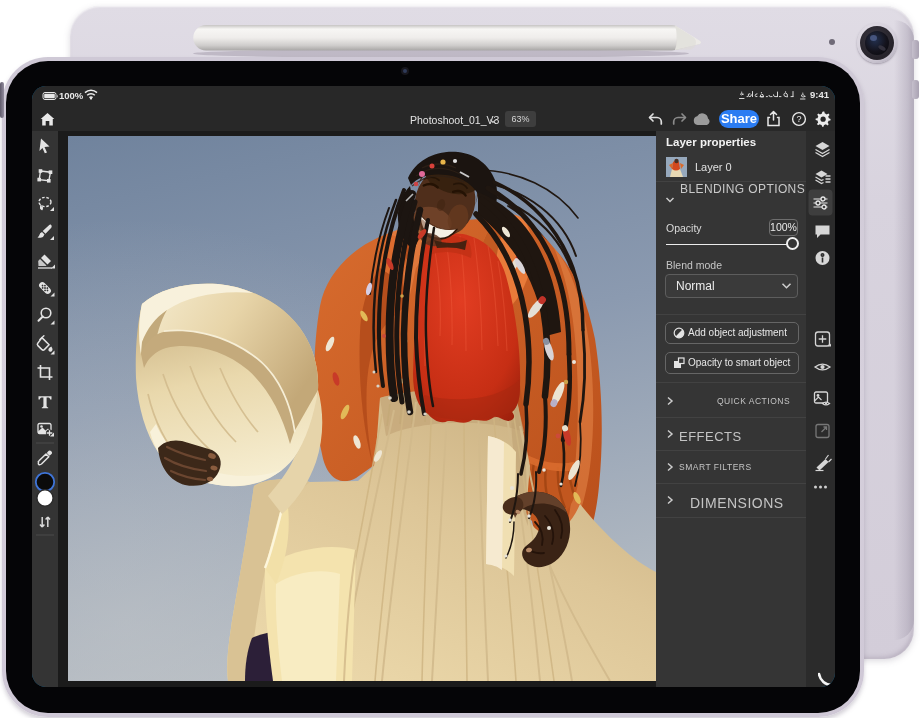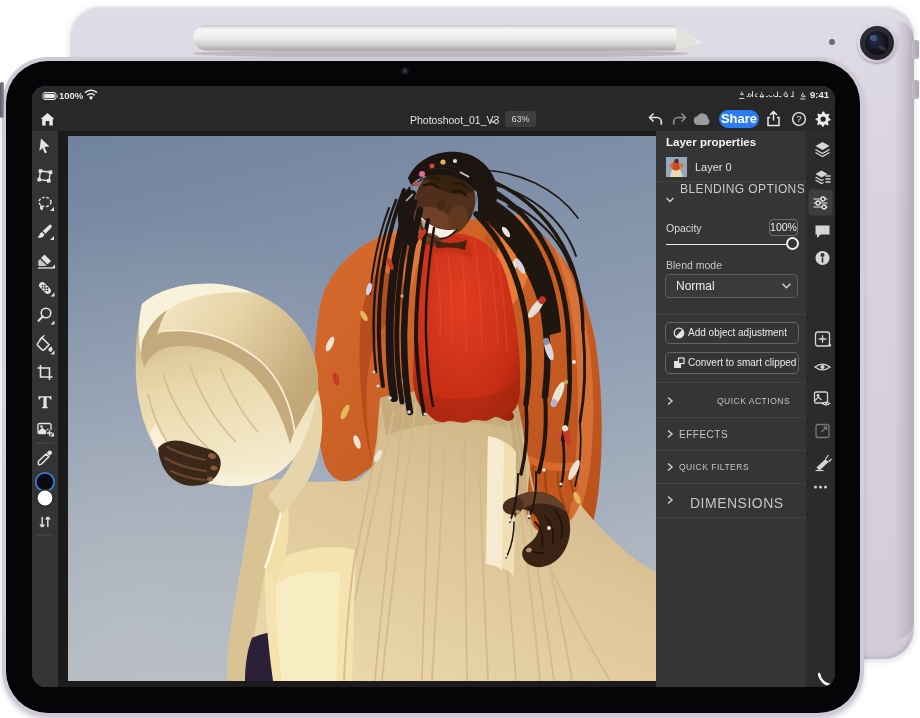--- a/index.html
+++ b/index.html
@@ -616,37 +616,37 @@
   <svg class="abs" style="left:641px;top:241px" width="12" height="12" viewBox="0 0 12 12">
     <circle cx="6" cy="6" r="4.8" fill="none" stroke="#e4e4e4" stroke-width="1.2"></circle>
     <path d="M2.6,9.4 A4.8,4.8 0 0 0 9.4,2.6 Z" fill="#e4e4e4"></path>
   </svg>
   <div class="abs" style="left:656px;top:241px;font-size:10px;color:#e8e8e8">Add object adjustment</div>
   <div class="abs" style="left:633px;top:266px;width:134px;height:22px;border:1px solid #666;border-radius:5px"></div>
   <svg class="abs" style="left:641px;top:271px" width="12" height="12" viewBox="0 0 12 12">
     <rect x="1" y="4" width="7" height="7" fill="#e4e4e4"></rect>
     <rect x="5.5" y="1" width="5.5" height="5.5" fill="#353535" stroke="#e4e4e4" stroke-width="1.2"></rect>
   </svg>
-  <div class="abs" style="left:656px;top:271px;font-size:10px;color:#e8e8e8">Convert to smart clipped</div>
+  <div class="abs" style="left:656px;top:271px;font-size:10px;color:#e8e8e8">Opacity to smart object</div>
   <div class="abs" style="left:624px;top:296px;width:150px;height:1px;background:#424242"></div>
 
   <svg class="abs" style="left:634px;top:310px" width="8" height="10" viewBox="0 0 8 10">
       <path d="M2,1.5 L6,5 L2,8.5" stroke="#cccccc" stroke-width="1.5" fill="none"></path>
     </svg>
   <div class="abs" style="left:685px;top:310px;font-size:8.5px;letter-spacing:.5px;color:#c4c4c4">QUICK ACTIONS</div>
   <div class="abs" style="left:624px;top:331px;width:150px;height:1px;background:#424242"></div>
   <svg class="abs" style="left:634px;top:343px" width="8" height="10" viewBox="0 0 8 10">
       <path d="M2,1.5 L6,5 L2,8.5" stroke="#cccccc" stroke-width="1.5" fill="none"></path>
     </svg>
-  <div class="abs" style="left:647px;top:343px;font-size:10px;letter-spacing:.5px;color:#c4c4c4">EFFECTS</div>
+  <div class="abs" style="left:647px;top:343px;font-size:13px;letter-spacing:.5px;color:#c4c4c4">EFFECTS</div>
   <div class="abs" style="left:624px;top:364px;width:150px;height:1px;background:#424242"></div>
   <svg class="abs" style="left:634px;top:376px" width="8" height="10" viewBox="0 0 8 10">
       <path d="M2,1.5 L6,5 L2,8.5" stroke="#cccccc" stroke-width="1.5" fill="none"></path>
     </svg>
-  <div class="abs" style="left:647px;top:376px;font-size:8.5px;letter-spacing:.5px;color:#c4c4c4">QUICK FILTERS</div>
+  <div class="abs" style="left:647px;top:376px;font-size:8.5px;letter-spacing:.5px;color:#c4c4c4">SMART FILTERS</div>
   <div class="abs" style="left:624px;top:397px;width:150px;height:1px;background:#424242"></div>
   <svg class="abs" style="left:634px;top:409px" width="8" height="10" viewBox="0 0 8 10">
       <path d="M2,1.5 L6,5 L2,8.5" stroke="#cccccc" stroke-width="1.5" fill="none"></path>
     </svg>
   <div class="abs" style="left:658px;top:409px;font-size:14px;letter-spacing:.5px;color:#c4c4c4">DIMENSIONS</div>
   <div class="abs" style="left:624px;top:431px;width:150px;height:1px;background:#424242"></div>
 
   <div class="abs" style="left:774px;top:45px;width:29px;height:556px;background:#2b2b2b"></div>
   <svg class="abs" style="left:774px;top:45px" width="29" height="556" viewBox="0 0 29 556">
     <g stroke="#d6d6d6" fill="none" stroke-width="1.3">

